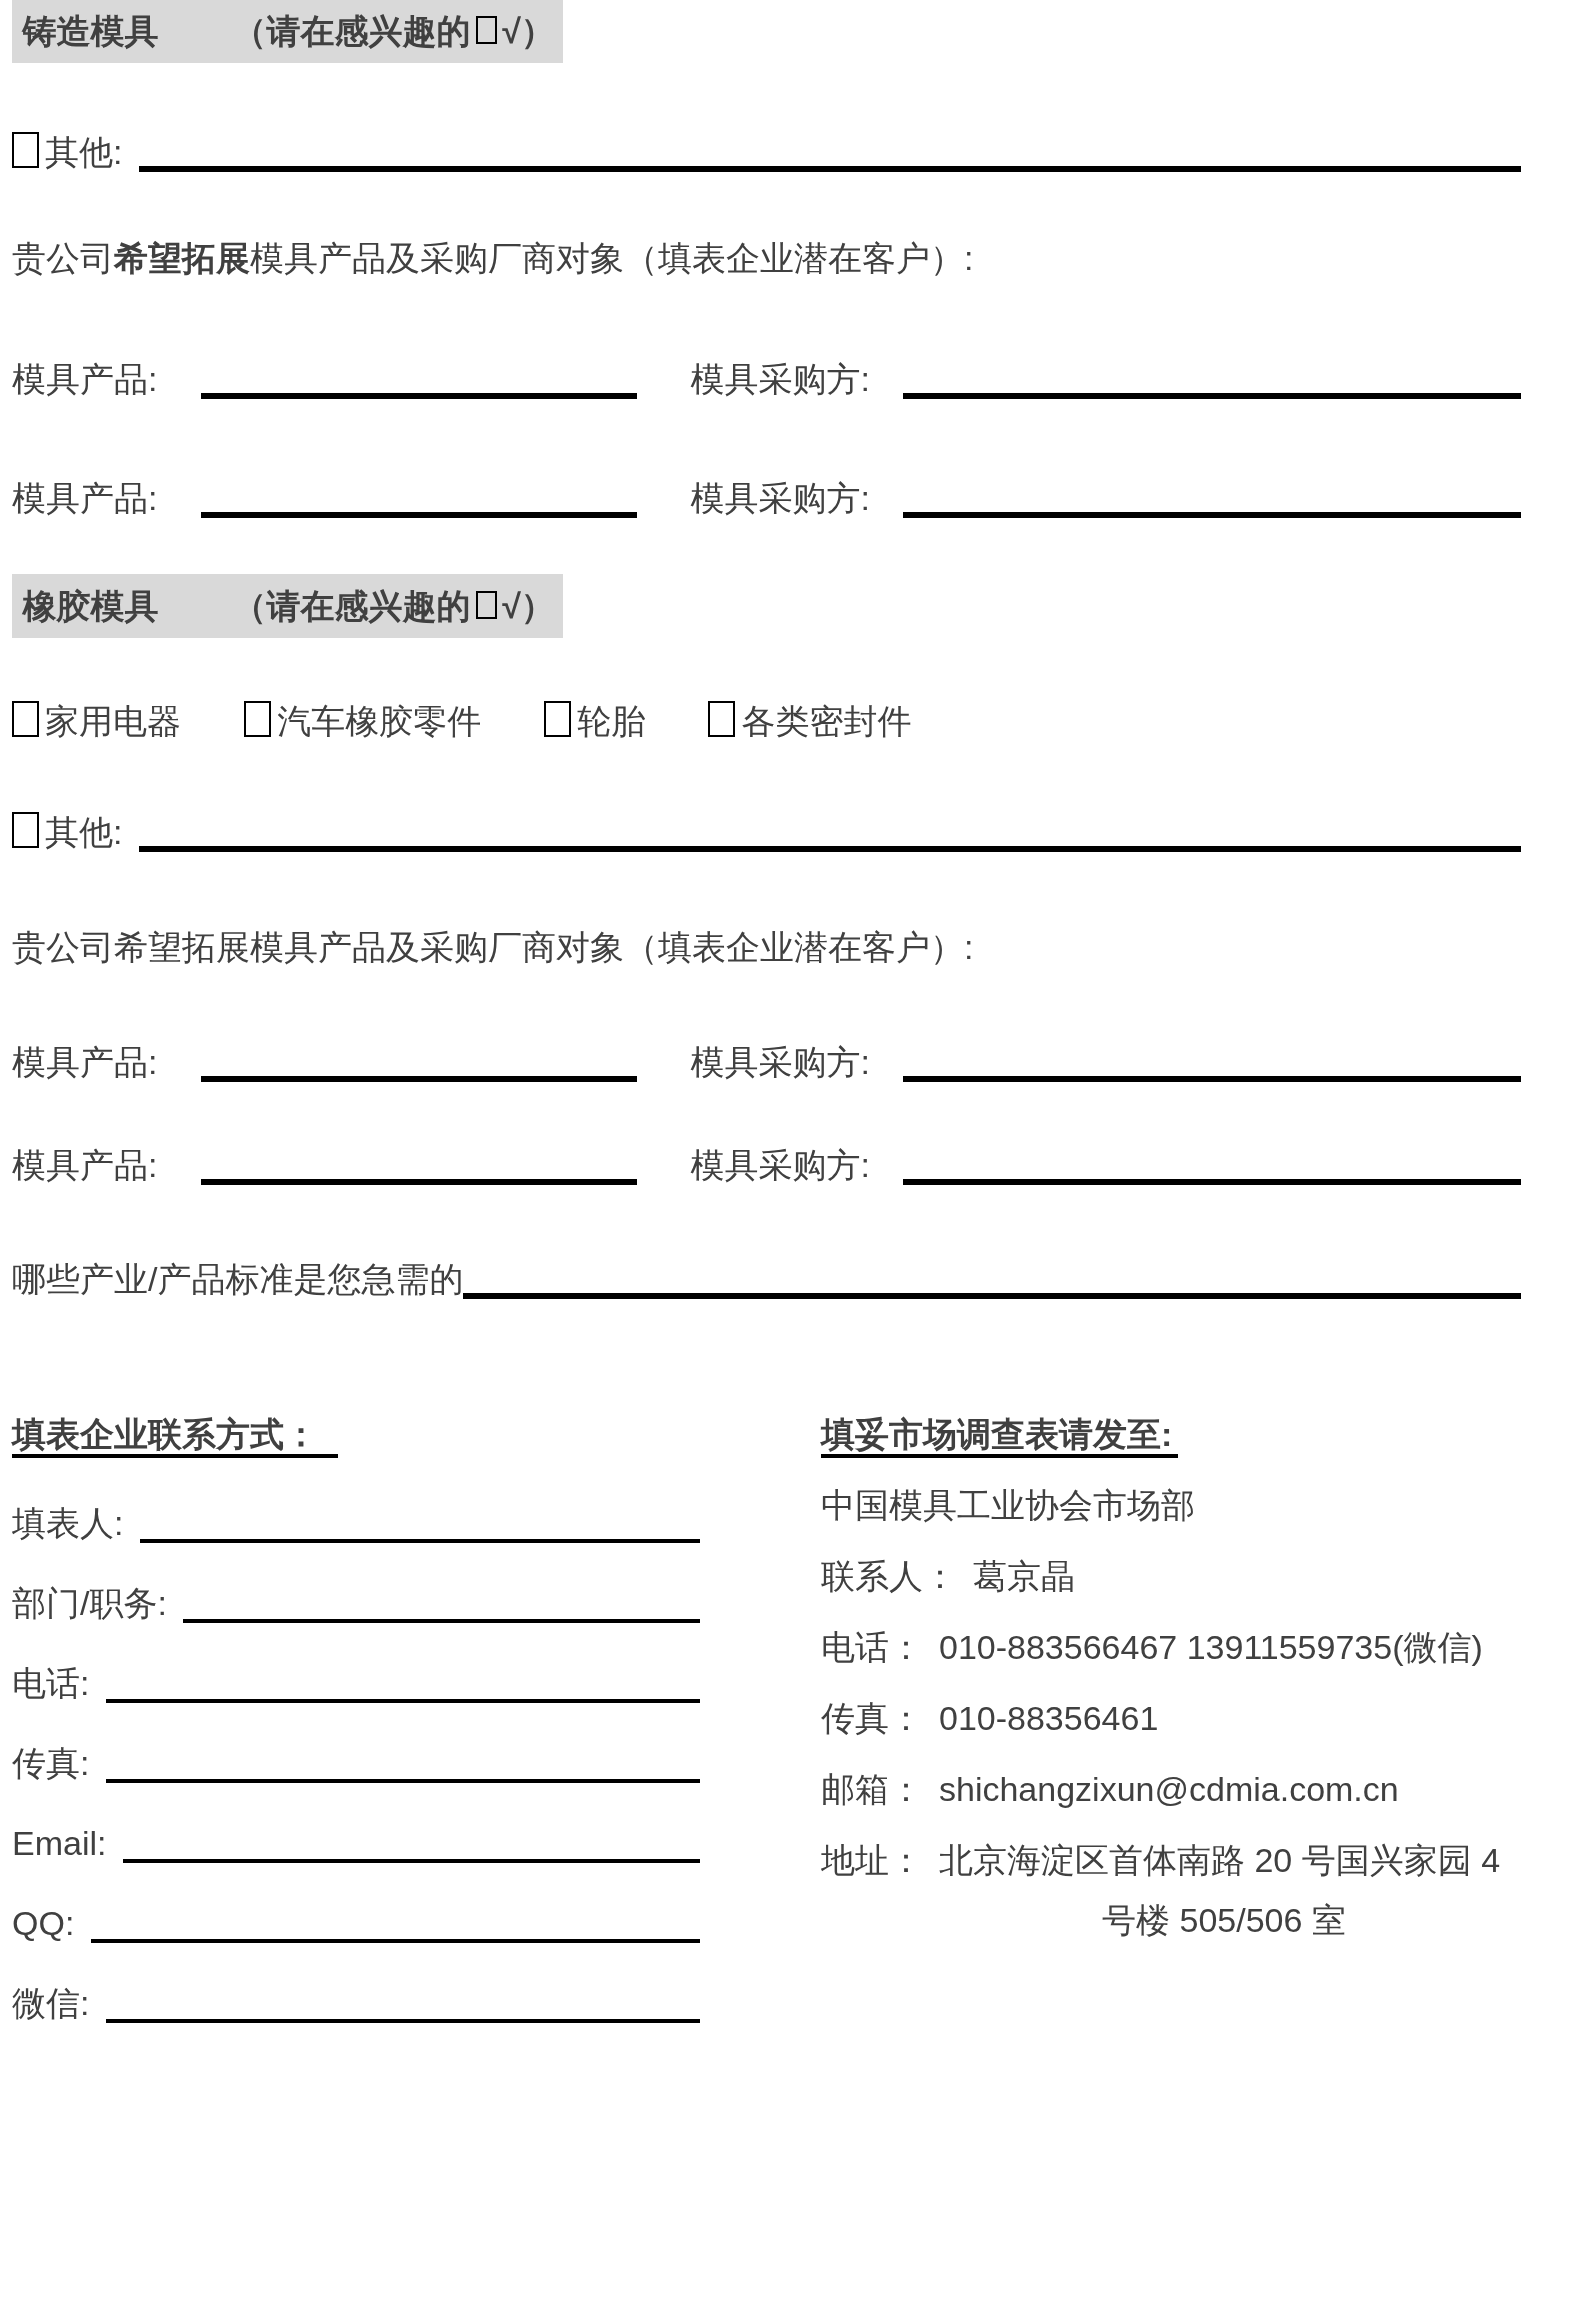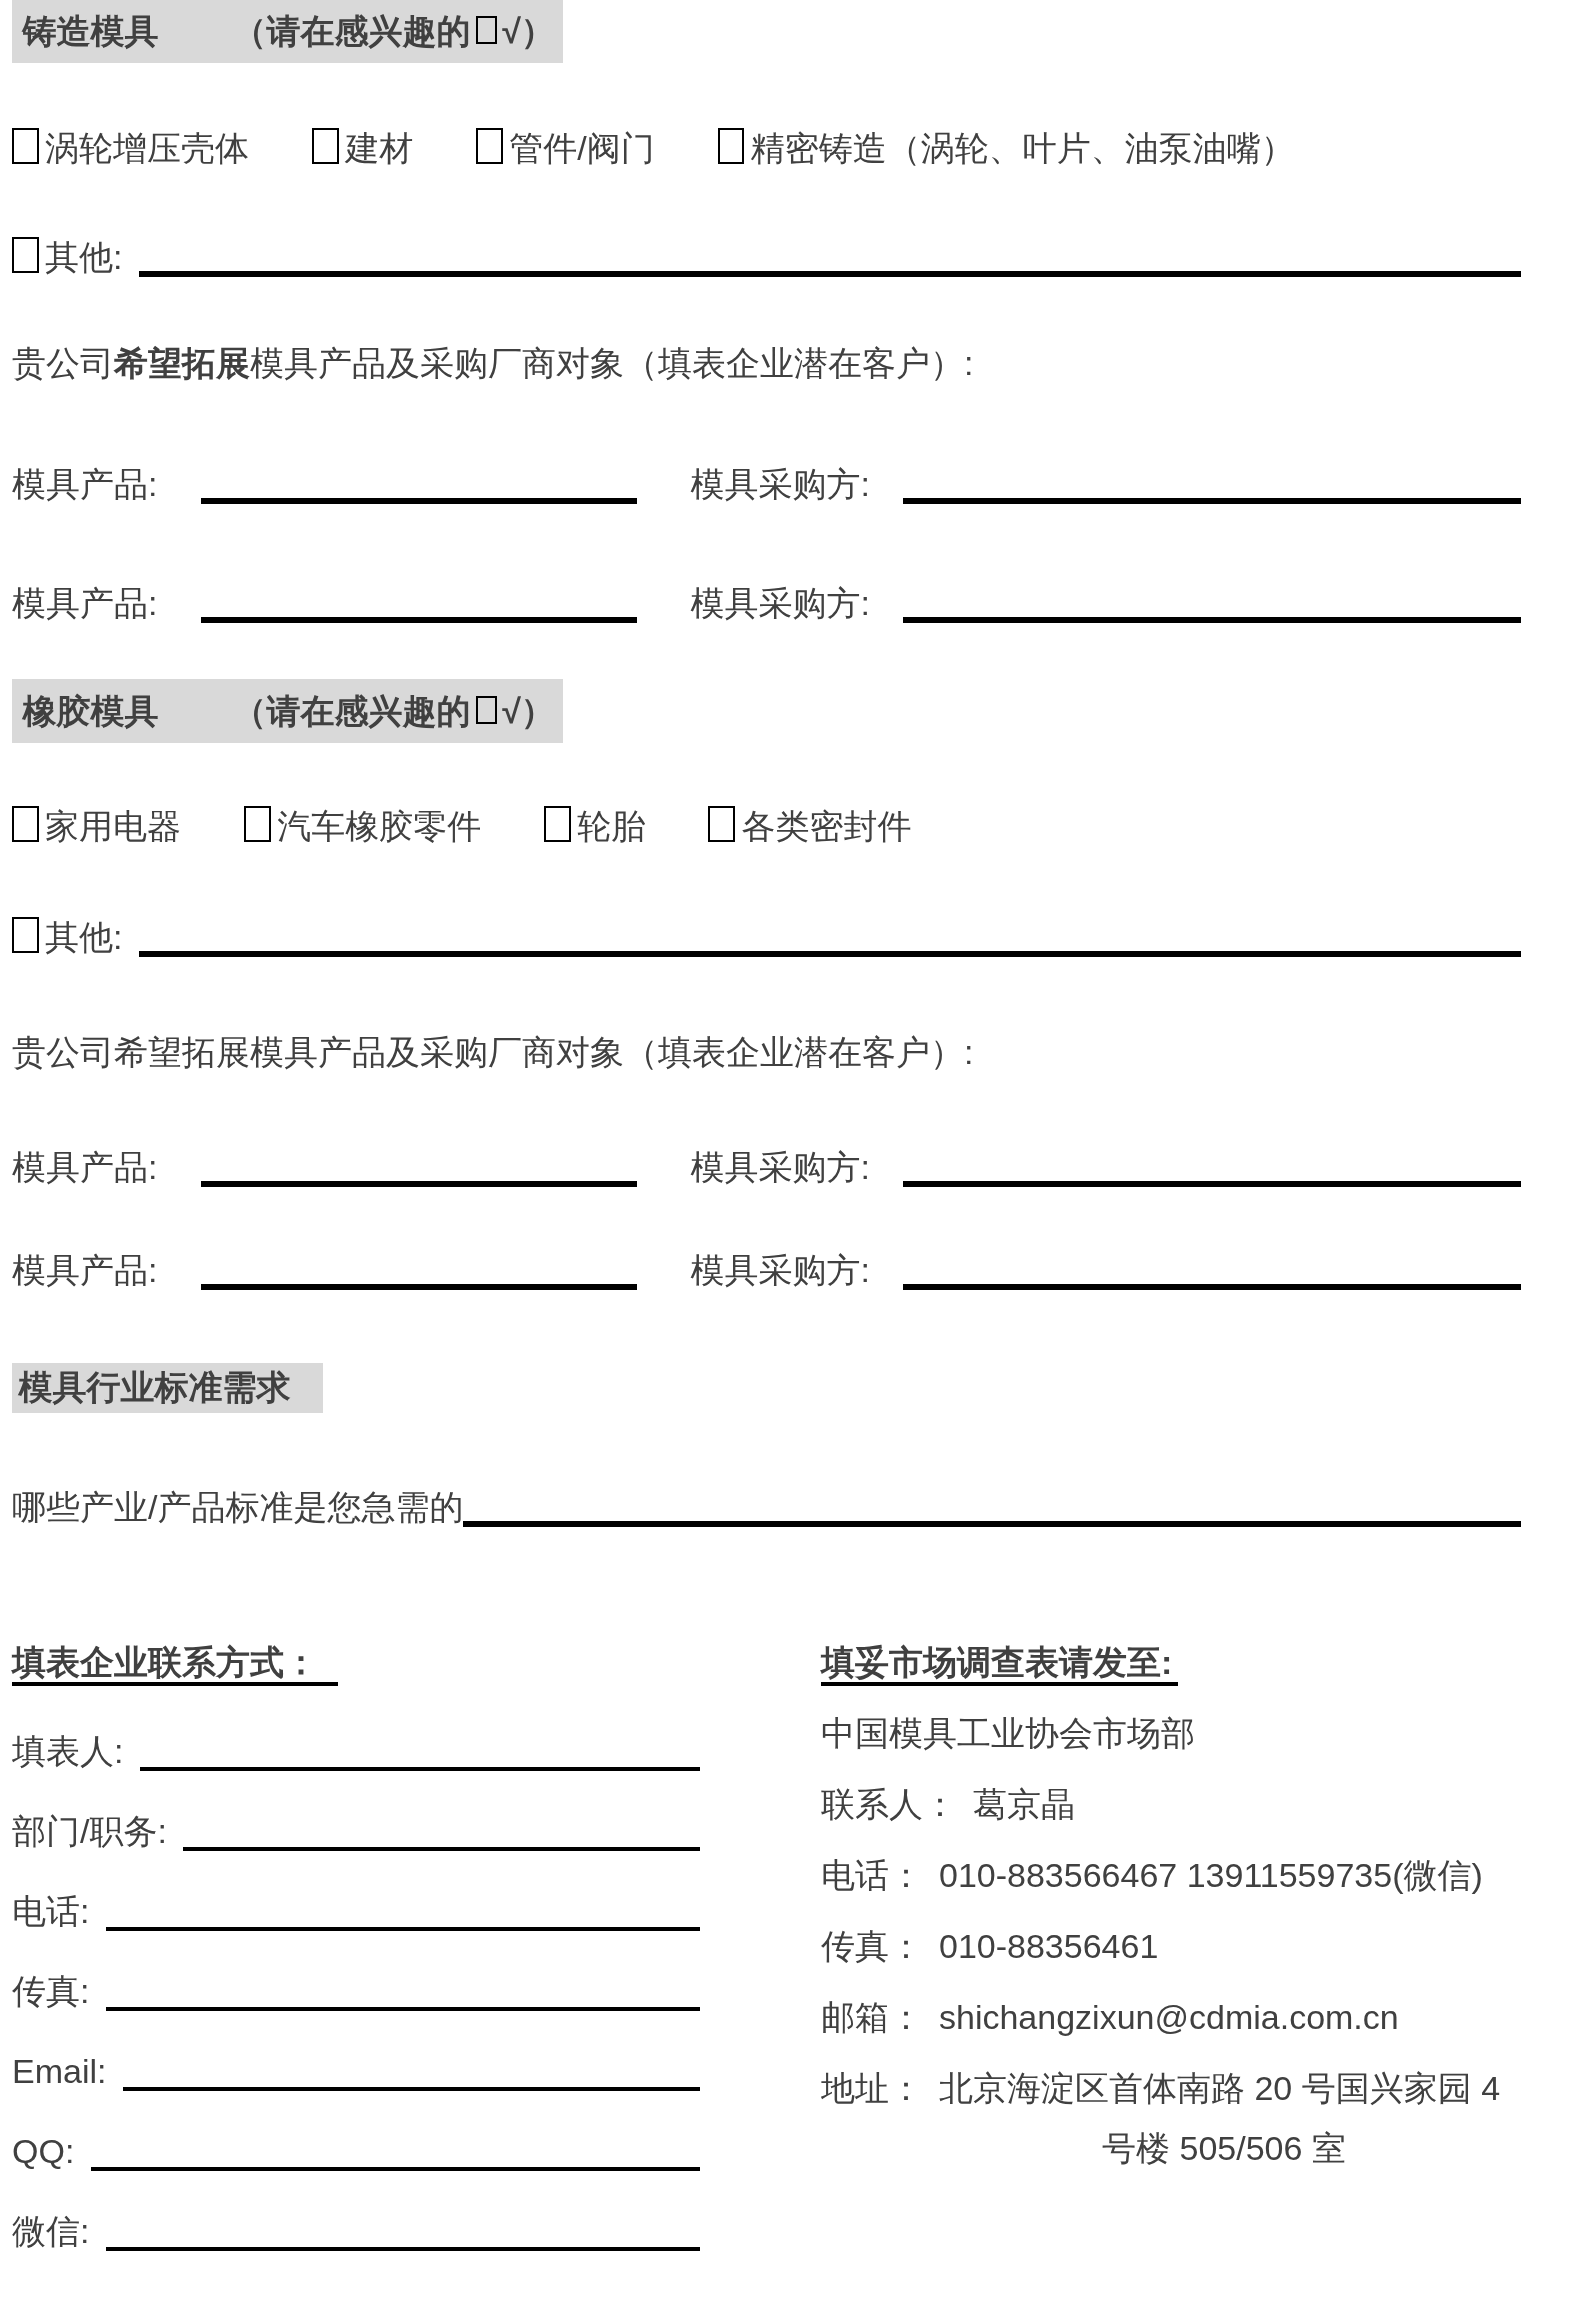--- a/index.html
+++ b/index.html
@@ -87,26 +87,20 @@
 </style>
 </head>
 <body>
 
 <div class="page">
 
   <div class="hbar hb-wide mt-h1">
     <span class="txt">铸造模具</span><span class="hn"><span>（请在感兴趣的</span><span class="cb-sm"></span><span>√）</span></span>
   </div>
 
-  <div class="row mt-cb1">
-    <span class="opt"><span class="cb"></span><span class="txt">涡轮增压壳体</span></span>
-    <span class="opt"><span class="cb"></span><span class="txt">建材</span></span>
-    <span class="opt"><span class="cb"></span><span class="txt">管件/阀门</span></span>
-    <span class="opt"><span class="cb"></span><span class="txt">精密铸造（涡轮、叶片、油泵油嘴）</span></span>
-  </div>
 
   <div class="row mt-other1">
     <span class="txt"><span class="cb"></span><span>其他:</span></span>
     <span class="uline grow ml25"></span>
   </div>
 
   <div class="row mt-exp1">
     <span class="txt">贵公司</span>
       <b class="txt">希望拓展</b>
       <span class="txt">模具产品及采购厂商对象（填表企业潜在客户）:</span>
@@ -153,23 +147,20 @@
     <span class="uline grow l2"></span>
   </div>
 
   <div class="row mt-pair4">
     <span class="txt">模具产品:</span>
     <span class="uline w660"></span>
     <span class="txt lbl2">模具采购方:</span>
     <span class="uline grow l2"></span>
   </div>
 
-  <div class="hbar hb-narrow mt-h3">
-    <span class="txt">模具行业标准需求</span>
-  </div>
 
   <div class="row mt-q">
     <span class="txt">哪些产业/产品标准是您急需的</span>
     <span class="uline grow"></span>
   </div>
 
   <div class="footer">
 
     <div class="fl">
       <span class="fh">填表企业联系方式：</span>

